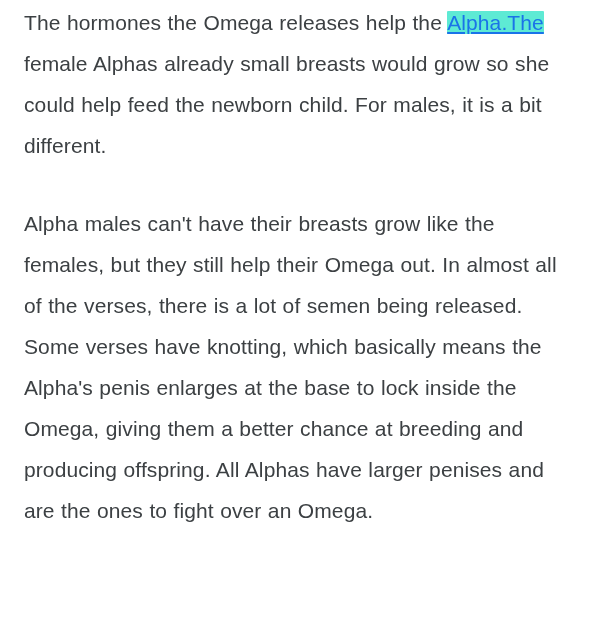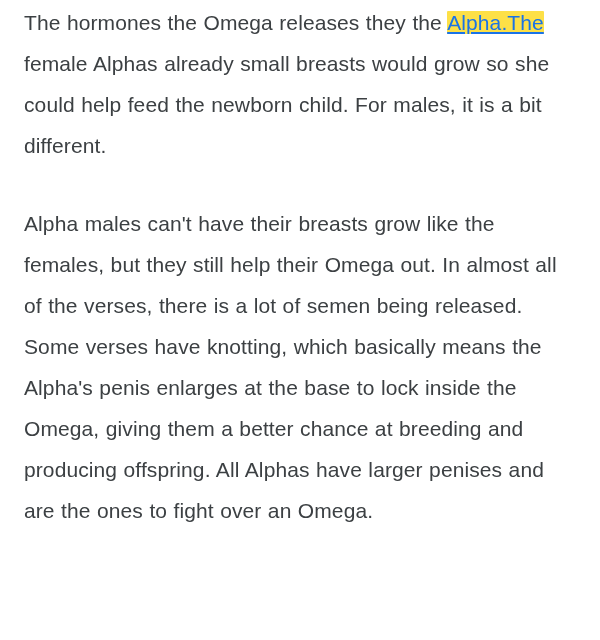--- a/index.html
+++ b/index.html
@@ -29,32 +29,32 @@
     word-spacing: 0.5px;
   }
   .para.first {
     padding-top: 2px;
   }
   .gap {
     height: 37px;
   }
   .link {
     color: #1a73e8;
-    background: #fde047;
+    background: #5eead4;
     text-decoration: underline;
     text-decoration-color: #1a73e8;
     text-underline-offset: 2px;
     cursor: pointer;
     border-radius: 1px;
   }
 </style>
 </head>
 <body>
 
 <div class="page">
 
-  <p class="para first"><span>The hormones the Omega releases they the </span><a class="link" href="#">Alpha.The</a><span> female Alphas already small breasts would grow so she could help feed the newborn child. For males, it is a bit different.</span></p>
+  <p class="para first"><span>The hormones the Omega releases help the </span><a class="link" href="#">Alpha.The</a><span> female Alphas already small breasts would grow so she could help feed the newborn child. For males, it is a bit different.</span></p>
 
   <div class="gap"></div>
 
   <p class="para">Alpha males can't have their breasts grow like the females, but they still help their Omega out. In almost all of the verses, there is a lot of semen being released. Some verses have knotting, which basically means the Alpha's penis enlarges at the base to lock inside the Omega, giving them a better chance at breeding and producing offspring. All Alphas have larger penises and are the ones to fight over an Omega.</p>
 
 </div>
 
 </body></html>

